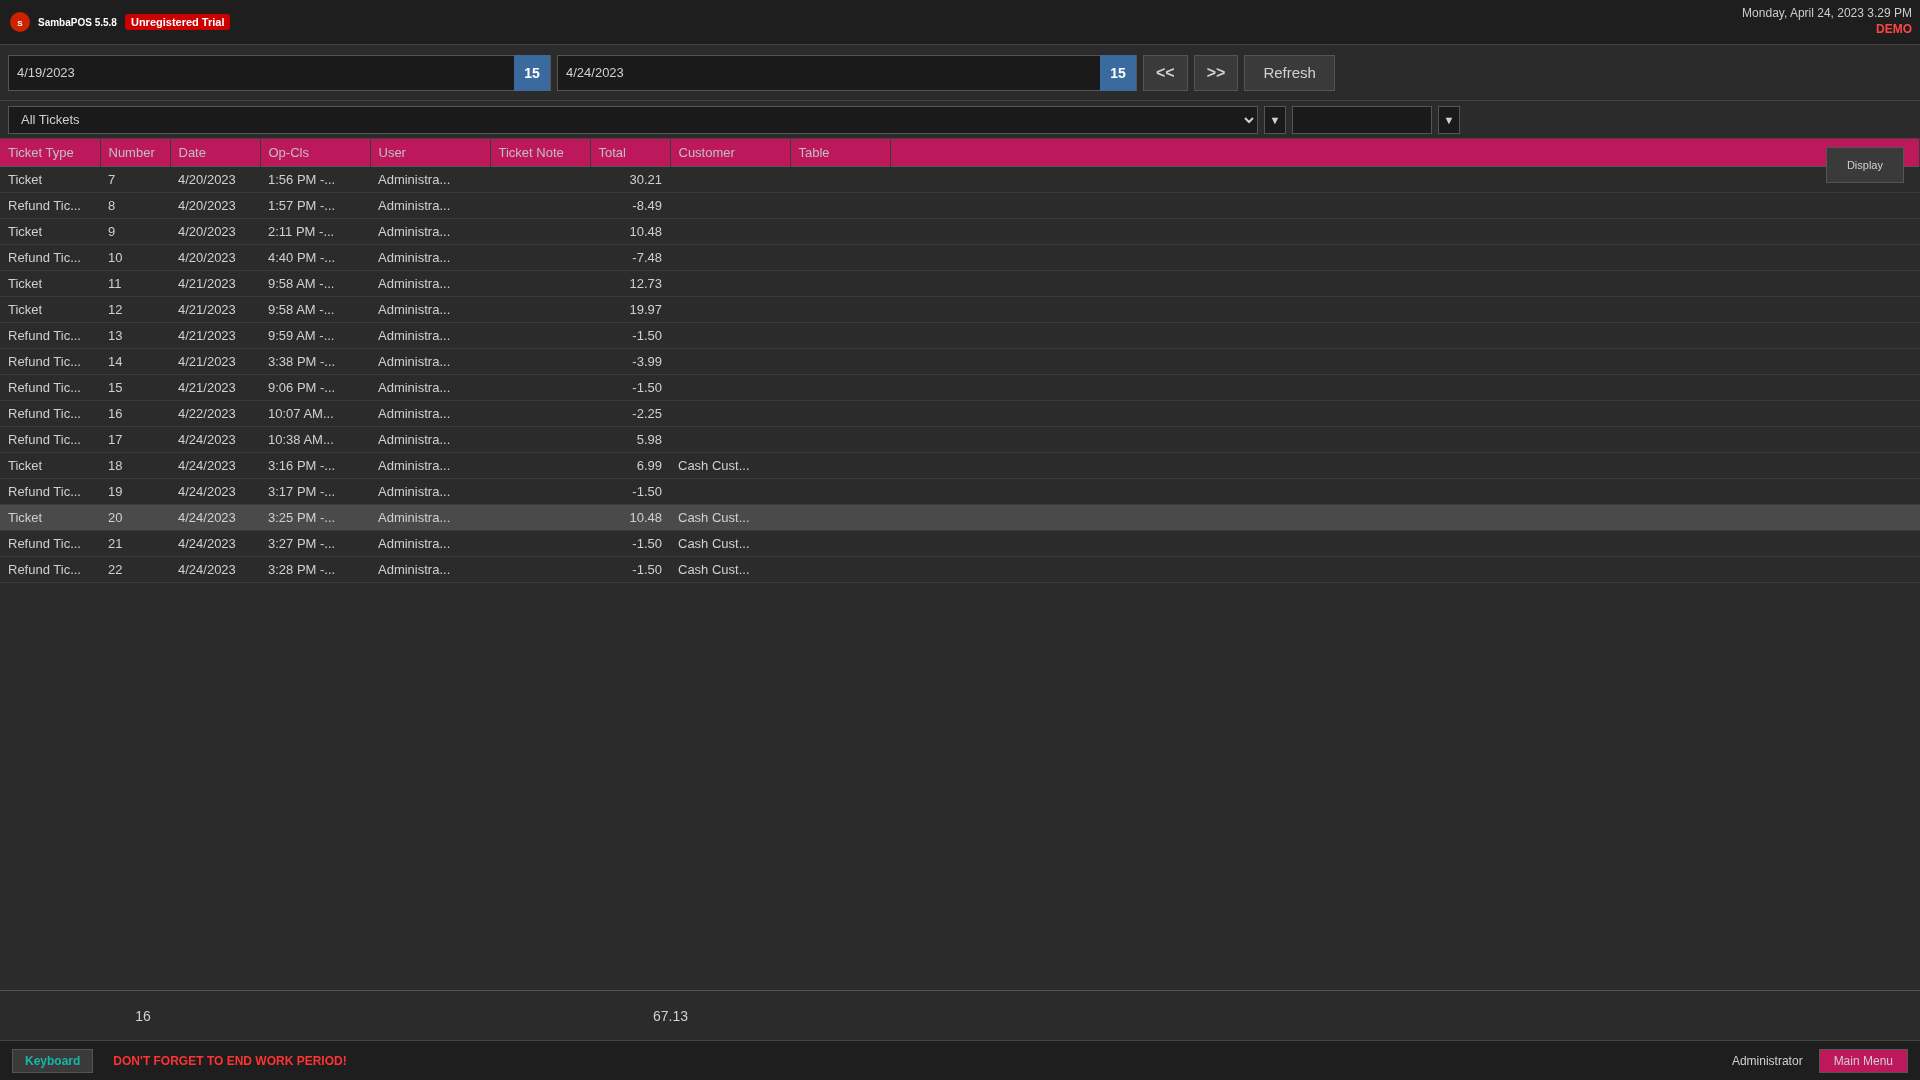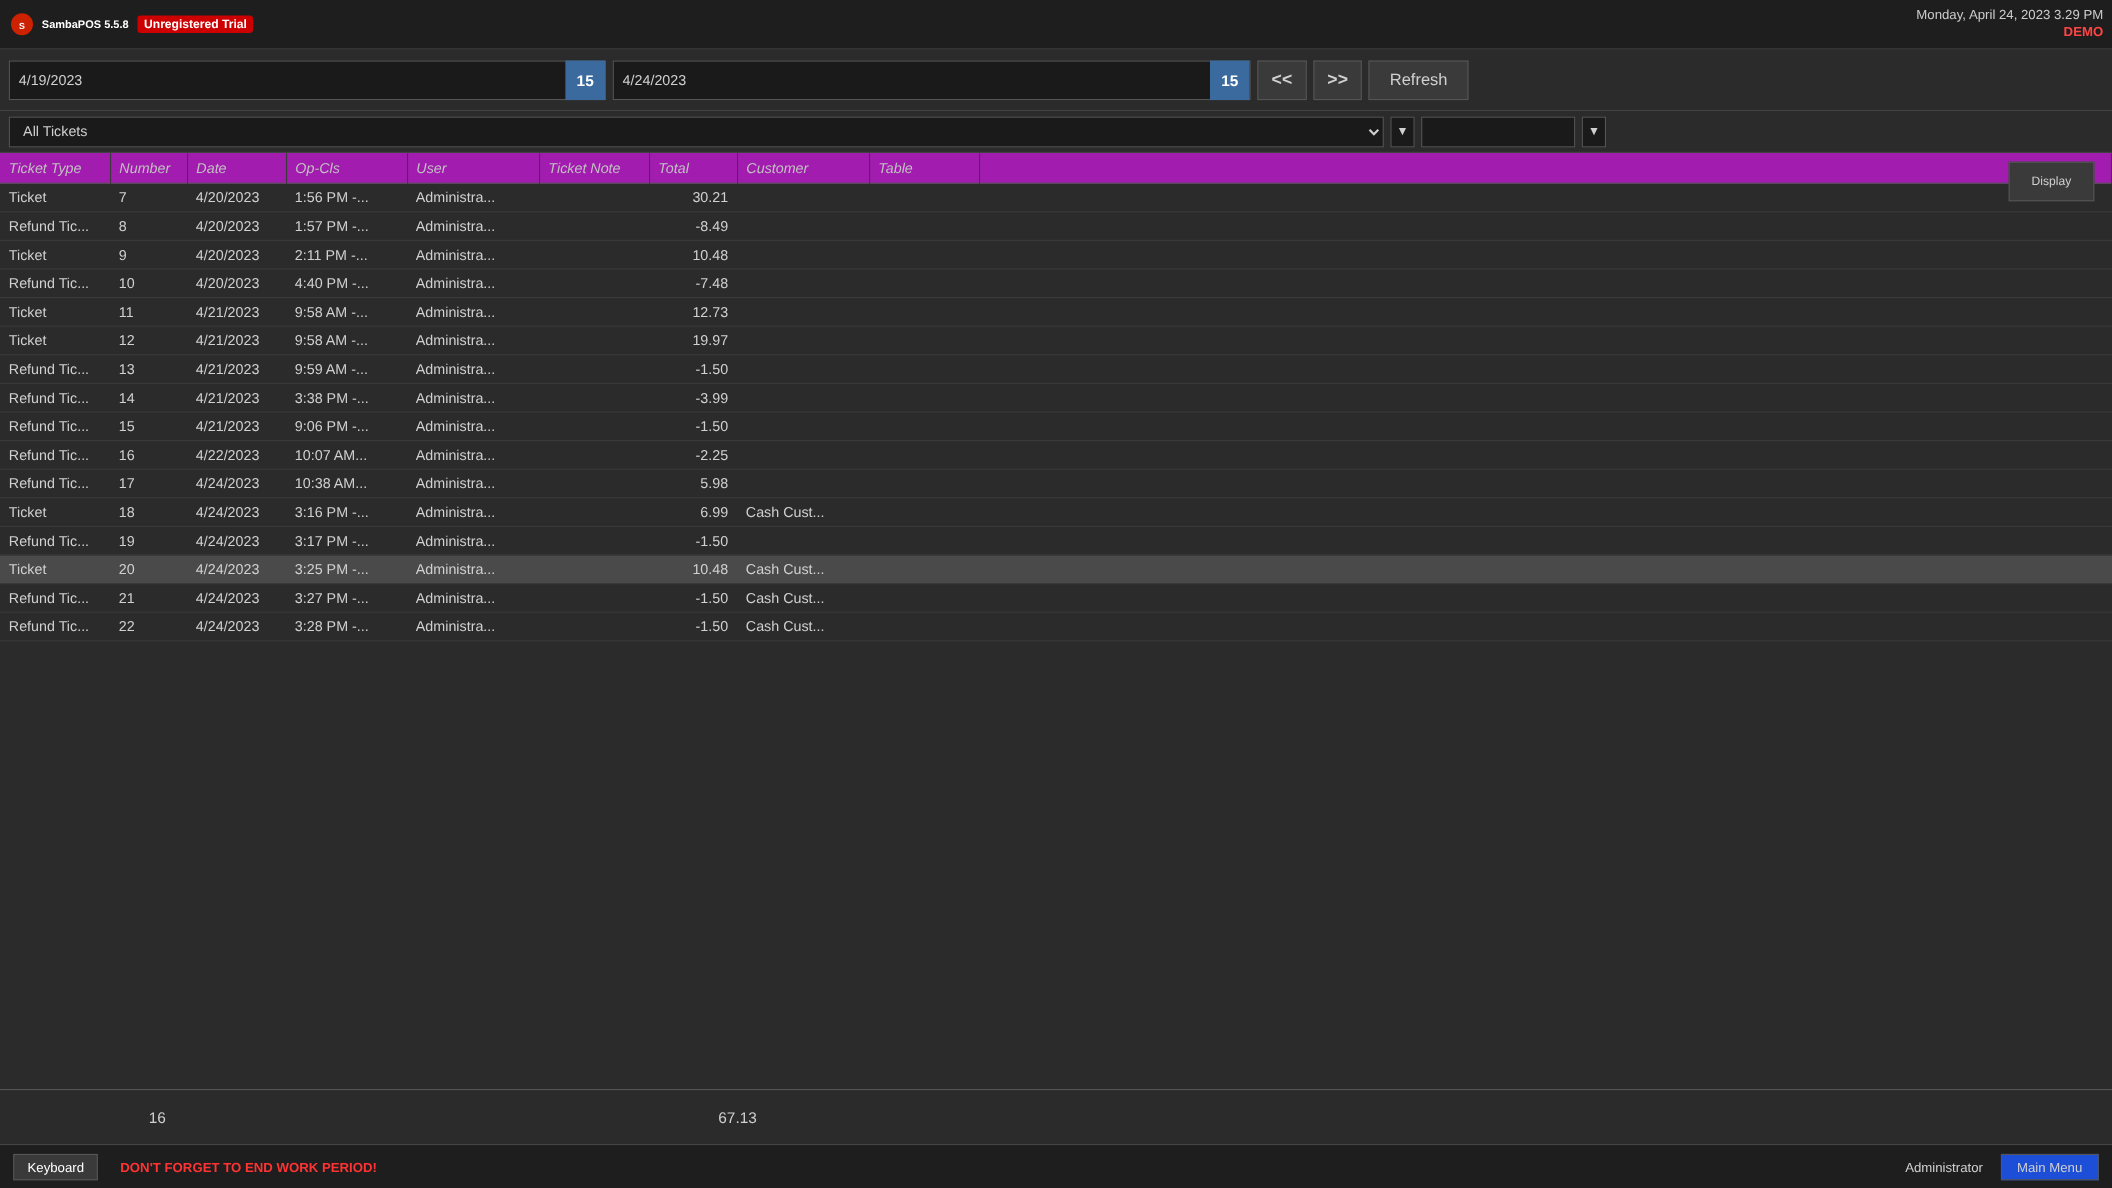--- a/index.html
+++ b/index.html
@@ -170,23 +170,22 @@
       position: relative;
       height: calc(1080px - 45px - 56px - 38px - 50px - 40px);
       overflow-y: auto;
       overflow-x: hidden;
     }
     #tickets-table {
       width: 100%;
       border-collapse: collapse;
     }
     #tickets-table thead tr {
-      background: #a21caf;
+      background: #be185d;
       border-bottom: 1px solid #555;
-      font-style: italic;
     }
     #tickets-table thead th {
       text-align: left;
       padding: 6px 8px;
       color: #c0c0c0;
       font-weight: normal;
       border-right: 1px solid #3a3a3a;
       white-space: nowrap;
     }
     #tickets-table tbody tr {
@@ -264,43 +263,44 @@
       padding: 0 12px;
       border-top: 1px solid #444;
       position: absolute;
       bottom: 0;
       left: 0;
       right: 0;
     }
     #keyboard-btn {
       background: #3a3a3a;
       border: 1px solid #555;
-      color: #ffffff;
+      color: #14b8a6;
       padding: 4px 12px;
       cursor: pointer;
       font-size: 12px;
+      font-weight: bold;
     }
     #work-period-warning {
       color: #ff3333;
       font-weight: bold;
       font-size: 12px;
       margin-left: 20px;
     }
     #footer-right {
       margin-left: auto;
       display: flex;
       align-items: center;
       gap: 16px;
     }
     #admin-label {
       color: #d0d0d0;
       font-size: 12px;
     }
     #main-menu-btn {
-      background: #1d4ed8;
+      background: #be185d;
       border: 1px solid #555;
       color: #d0d0d0;
       padding: 4px 14px;
       cursor: pointer;
       font-size: 12px;
     }
 
     
     ::-webkit-scrollbar { width: 10px; }
     ::-webkit-scrollbar-track { background: #2b2b2b; }

